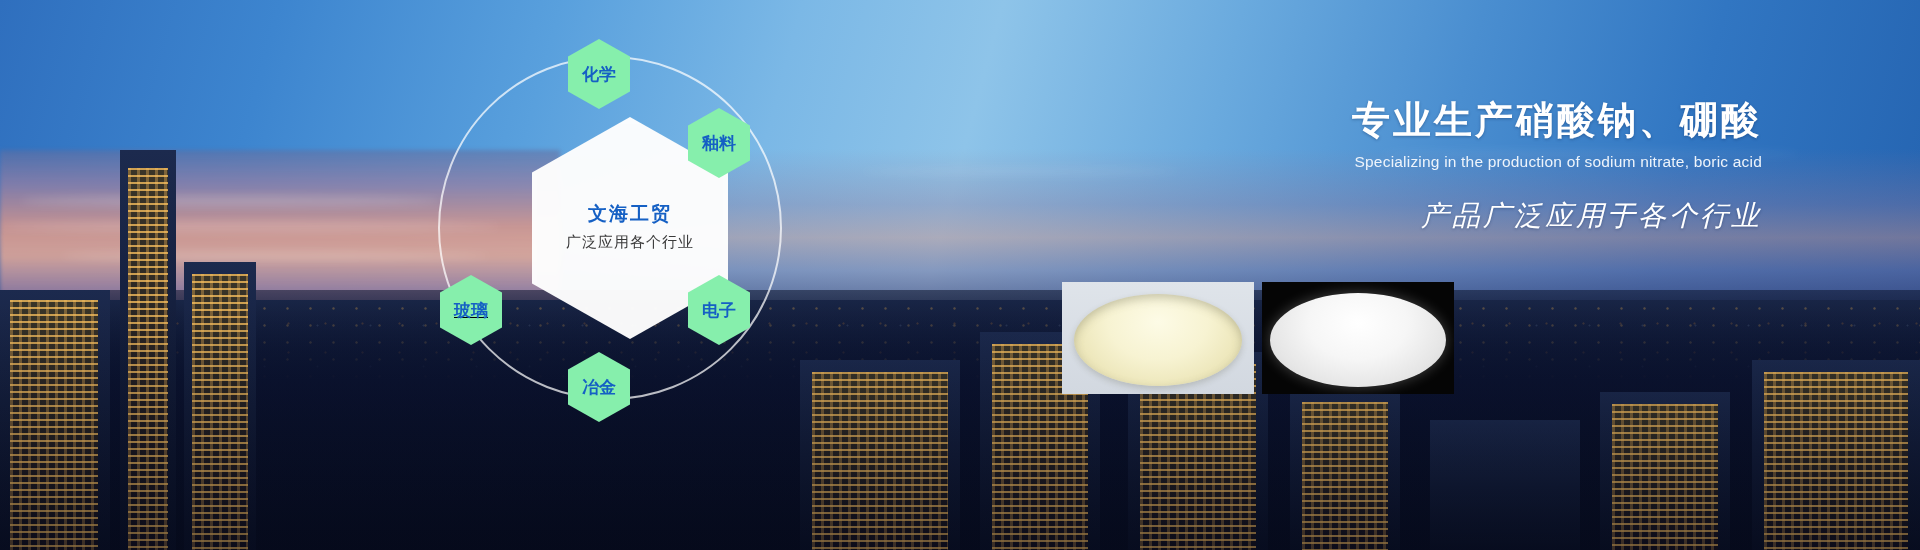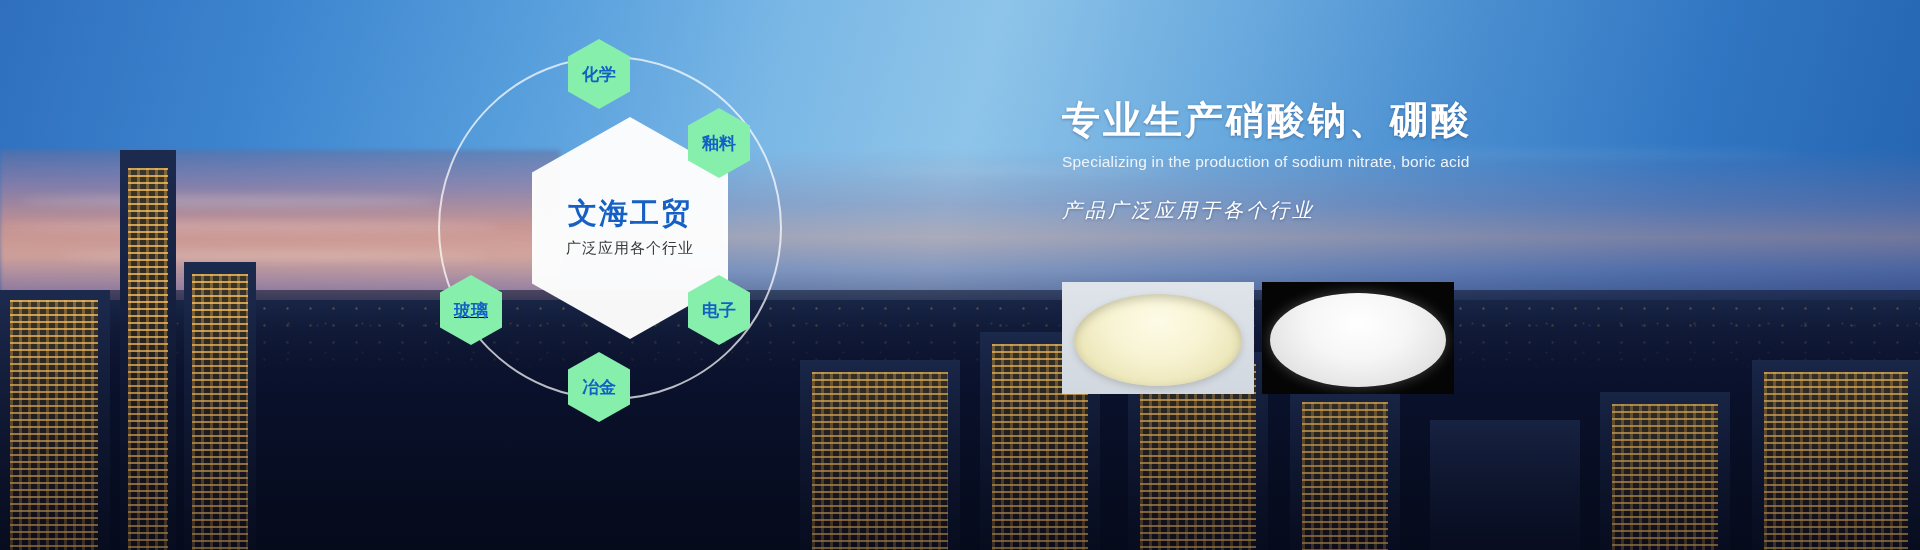--- a/index.html
+++ b/index.html
@@ -113,47 +113,47 @@
   .hex-small{width:62px;height:70px;}
   .hex-small .lbl{
     color:#1560c4;font-weight:bold;font-size:17px;letter-spacing:0px;
     line-height:1;white-space:nowrap;
   }
   .hex-center{
     width:196px;height:222px;left:112px;top:97px;
     flex-direction:column;background:rgba(255,255,255,0.97);
   }
   .hex-center .c-title{
-    color:#1560c4;font-weight:bold;font-size:29px;letter-spacing:2px;
+    color:#1560c4;font-weight:bold;font-size:19px;letter-spacing:2px;
     line-height:1.1;white-space:nowrap;
   }
   .hex-center .c-sub{
     color:#3a3a3a;font-size:15px;margin-top:9px;letter-spacing:1px;
     white-space:nowrap;
   }
   #hex-chemistry{left:148px;top:19px;}
   #hex-glaze{left:268px;top:88px;justify-content:center;}
   #hex-electronics{left:268px;top:255px;}
   #hex-metallurgy{left:148px;top:332px;}
   #hex-glass{left:20px;top:255px;text-decoration:underline;}
   #hex-pharma{left:20px;top:95px;}
 
   
-  #copy{position:absolute;left:1062px;top:98px;width:700px;}
+  #copy{position:absolute;left:1062px;top:98px;width:700px;text-align:right;}
   #headline{
     color:#ffffff;font-size:38px;font-weight:bold;letter-spacing:3px;
     line-height:1.2;margin:0;white-space:nowrap;
     text-shadow:0 1px 3px rgba(10,35,80,0.35);
   }
   #subline{
     color:#eef4fb;font-size:15.5px;letter-spacing:.2px;margin:9px 0 0 0;
     white-space:nowrap;
   }
   #tagline{
-    color:#ffffff;font-size:20px;margin:26px 0 0 0;letter-spacing:3px;
+    color:#ffffff;font-size:28px;margin:26px 0 0 0;letter-spacing:3px;
     font-family:"Liberation Serif","DejaVu Serif",serif;
     font-style:italic;white-space:nowrap;
     text-shadow:0 1px 3px rgba(10,35,80,0.35);
   }
 
   
   #photos{position:absolute;left:1062px;top:282px;display:flex;gap:8px;}
   .photo{width:192px;height:112px;position:relative;overflow:hidden;}
   .photo .pile{
     position:absolute;left:50%;top:52%;transform:translate(-50%,-50%);

